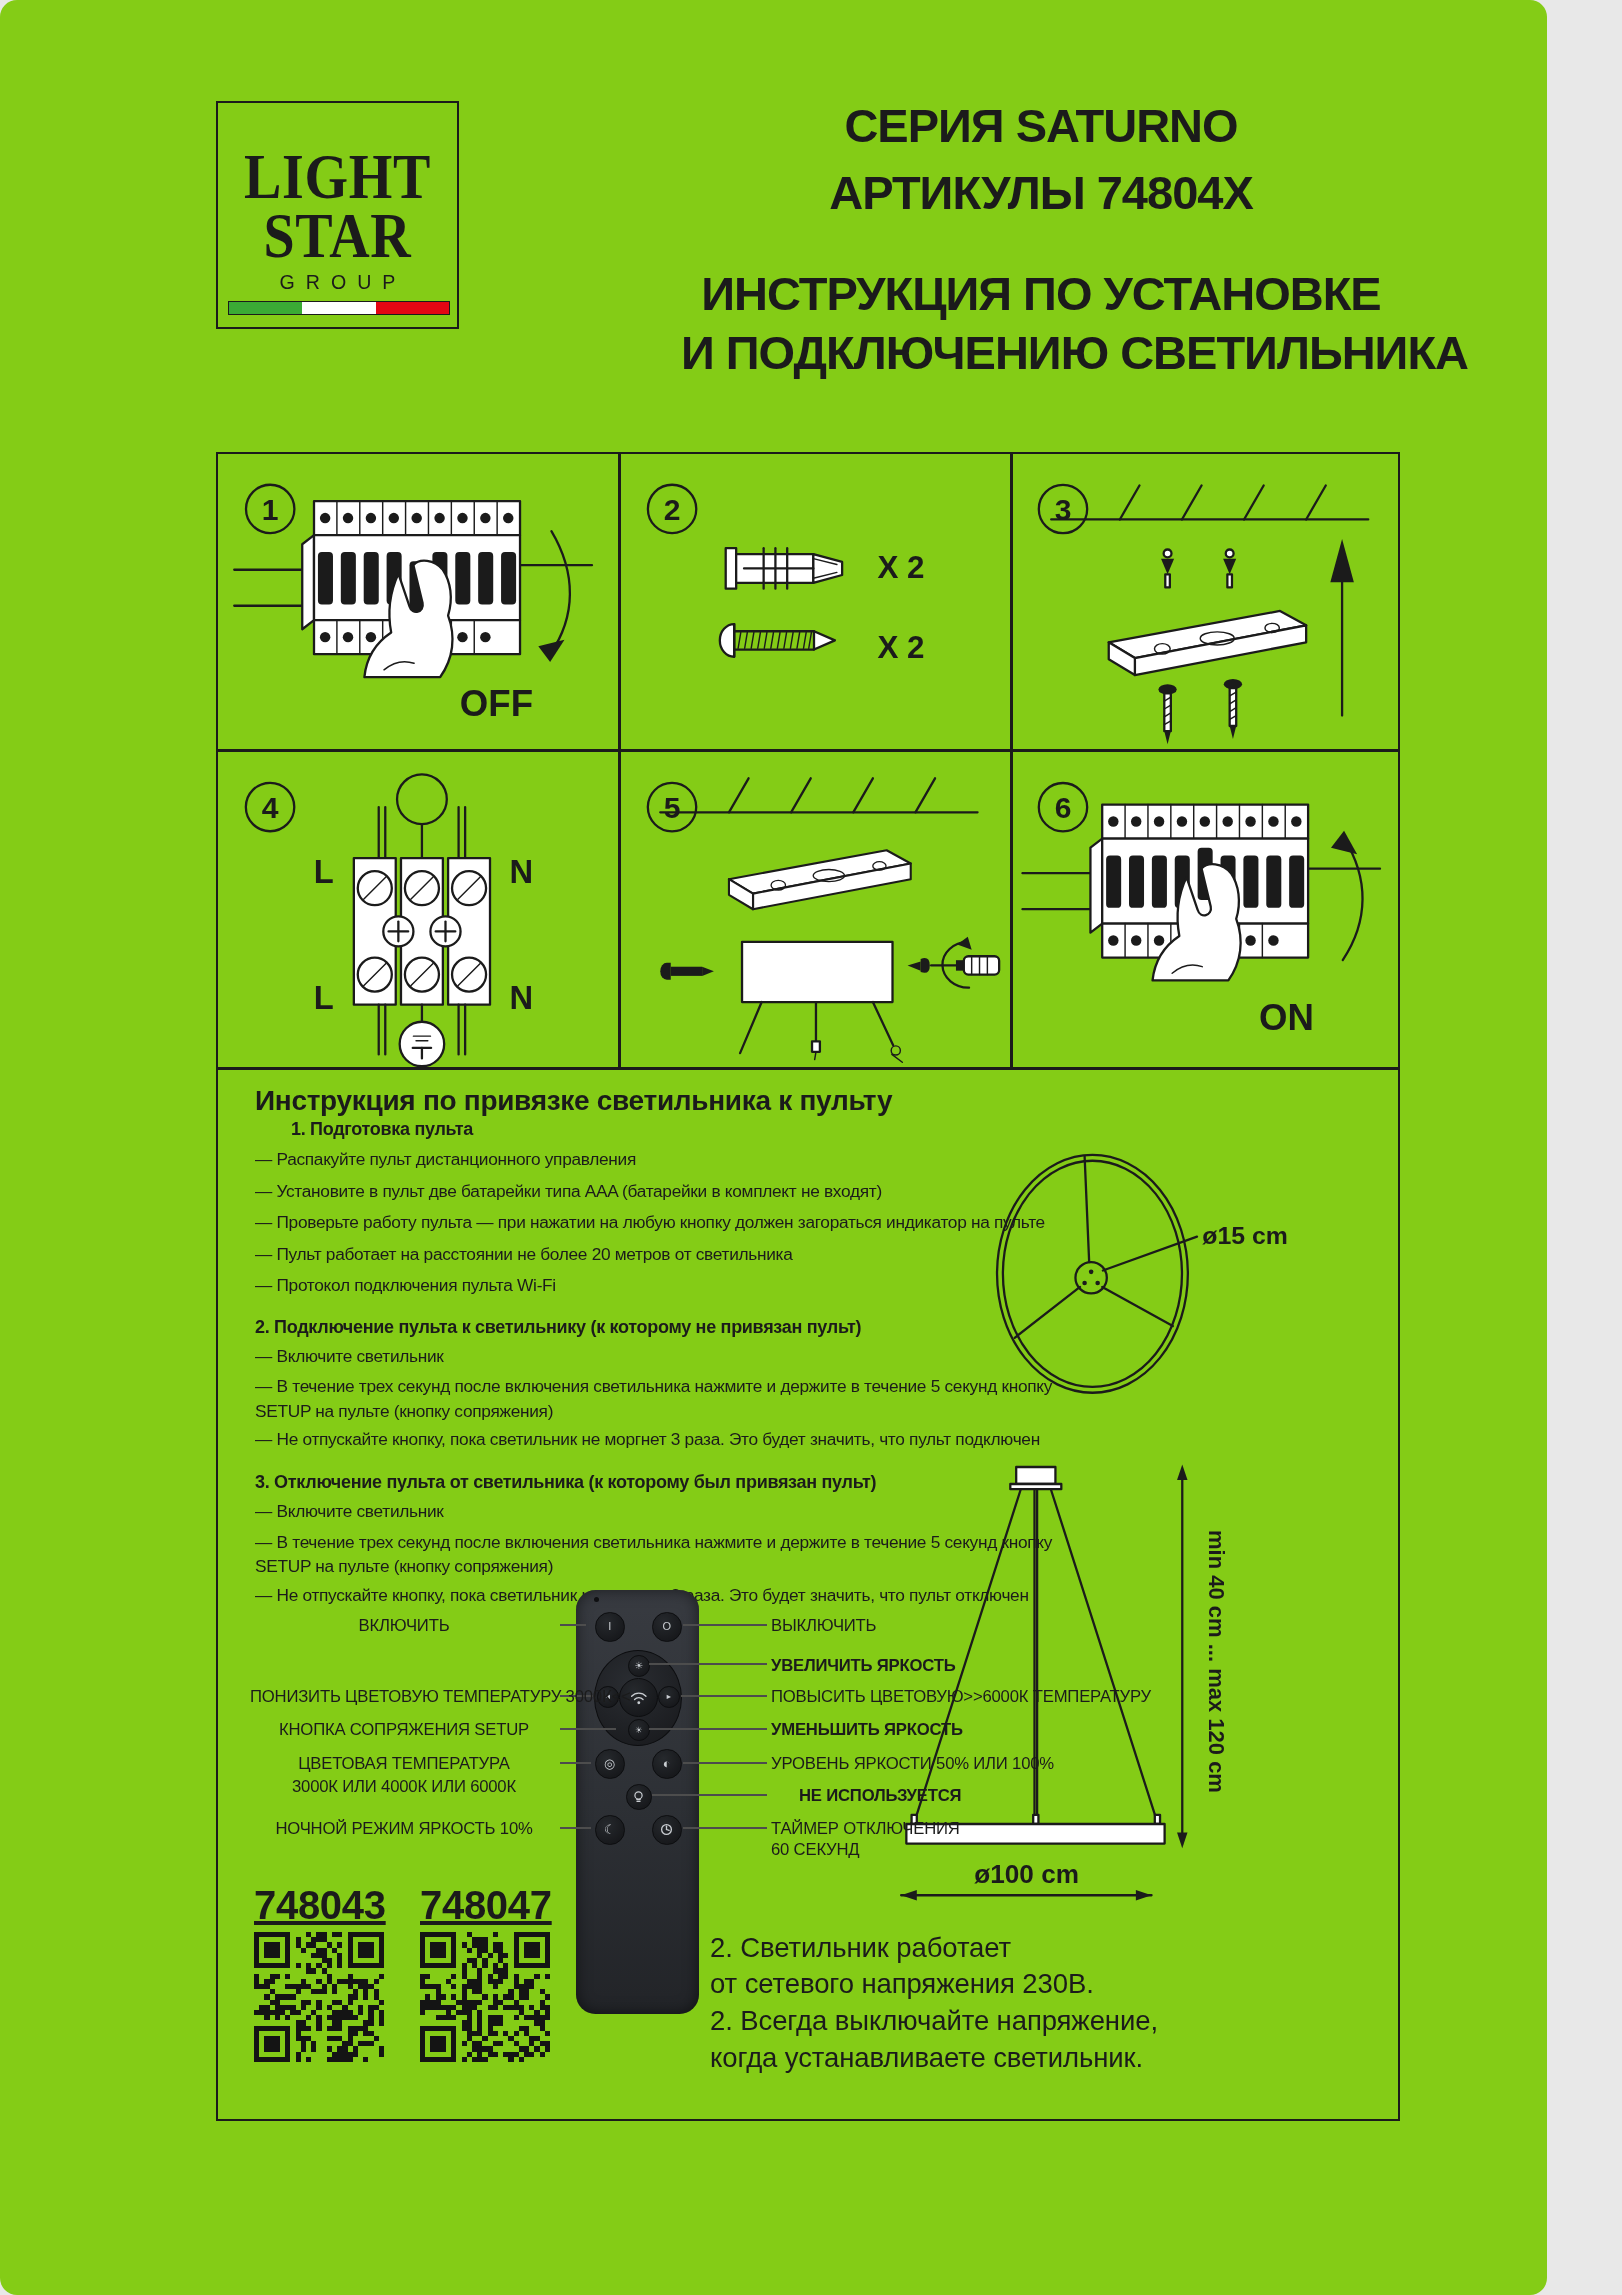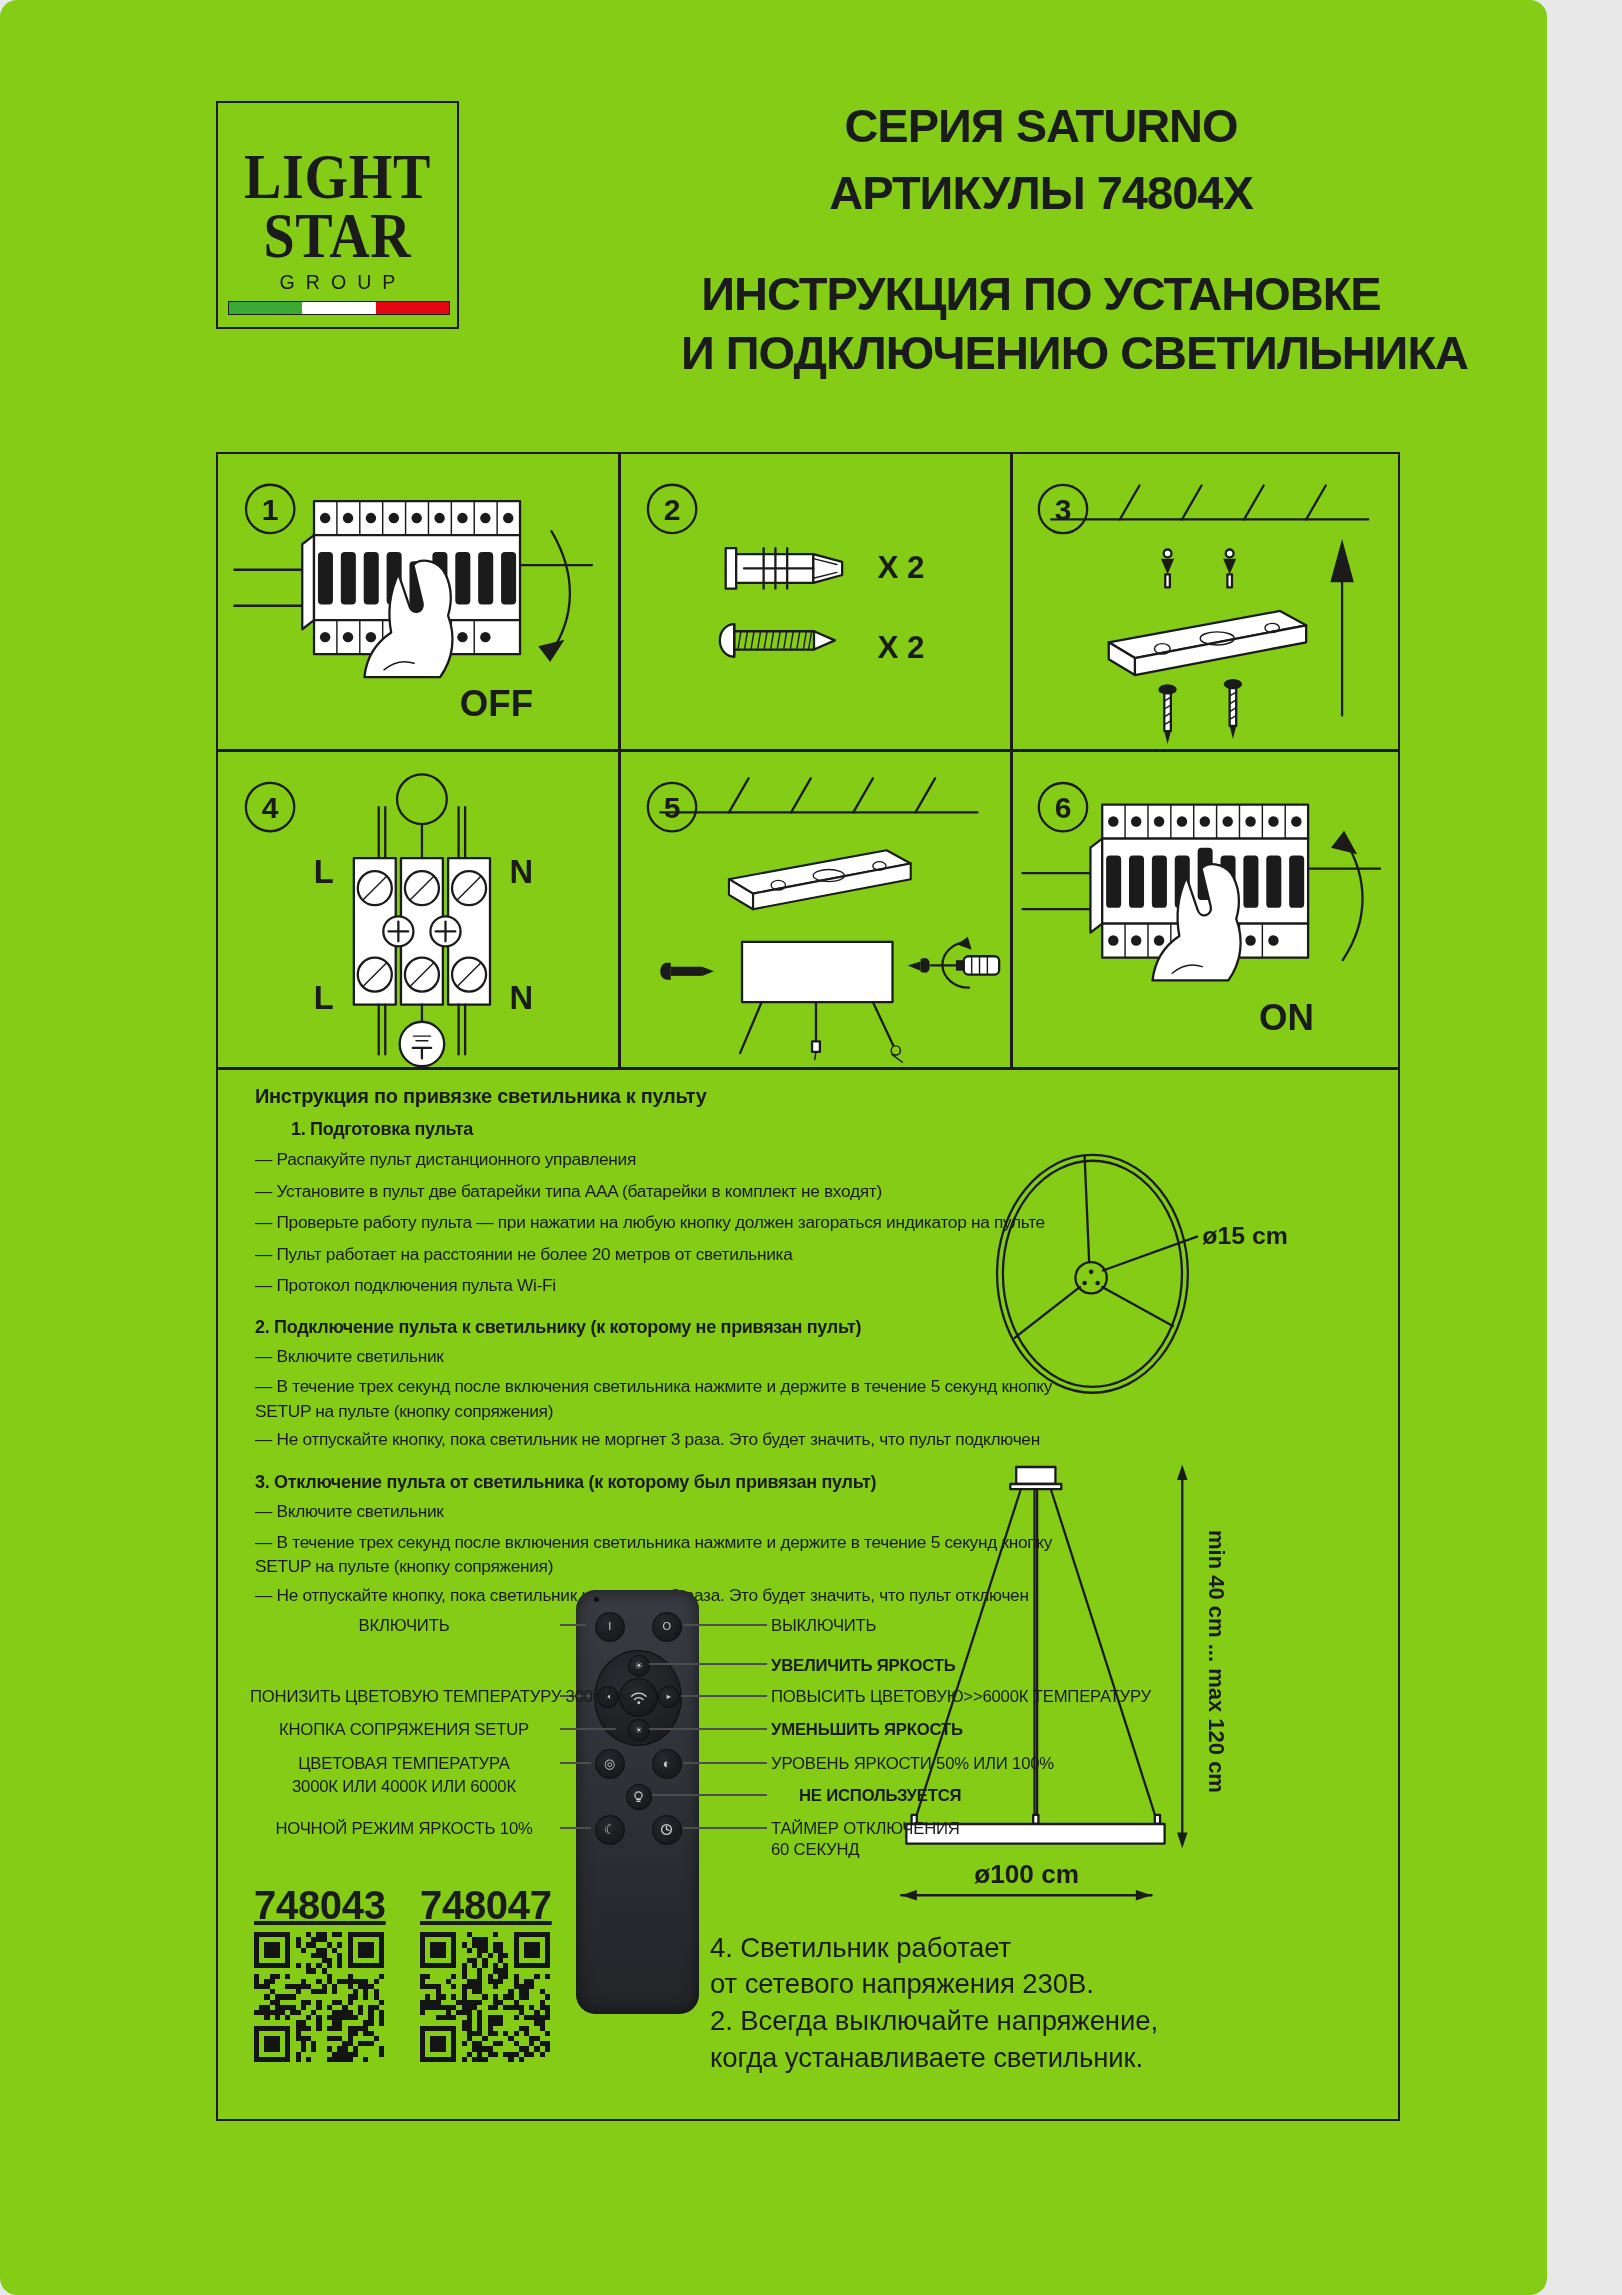--- a/index.html
+++ b/index.html
@@ -5,21 +5,21 @@
   html,body{margin:0;padding:0;background:#e8e8e8;}
   #page{position:relative;width:1547px;height:2295px;background:#84cc16;overflow:hidden;
         font-family:"Liberation Sans",sans-serif;color:#1b1b1b;border-radius:17px;}
   .abs{position:absolute;}
   .t{position:absolute;color:#1b1b1b;letter-spacing:-0.3px;white-space:nowrap;line-height:1.15;}
   .bld{font-weight:700;}
   .rt{text-align:center;}
   .ctr{text-align:center;}
   .f26{font-size:17.3px;}
   .f27{font-size:18px;}
-  .f31{font-size:20px;}
+  .f31{font-size:28px;}
   .f42{font-size:27.5px;letter-spacing:-0.1px;}
   .f54{font-size:40px;text-decoration:underline;}
   .f72{font-size:47px;letter-spacing:-1px;}
   .lab{font-size:16.7px;letter-spacing:-0.2px;}
   .gl{position:absolute;background:#1b1b1b;}
   .box{position:absolute;border:2.6px solid #1b1b1b;box-sizing:border-box;}
   .conn{position:absolute;height:2px;background:#4d4d4d;}
   
   .logoword{position:absolute;width:243px;text-align:center;font-family:"Liberation Serif",serif;
             font-weight:700;transform:scaleY(1.12);}
@@ -1168,20 +1168,20 @@
       <rect x="5" y="24" width="1" height="1"></rect>
       <rect x="6" y="24" width="1" height="1"></rect>
       <rect x="8" y="24" width="1" height="1"></rect>
       <rect x="10" y="24" width="1" height="1"></rect>
       <rect x="11" y="24" width="1" height="1"></rect>
       <rect x="12" y="24" width="1" height="1"></rect>
       <rect x="17" y="24" width="1" height="1"></rect>
       <rect x="19" y="24" width="1" height="1"></rect>
     </svg>
 
-  <div class="t f42" style="left:710px;top:1932px;">4. Светильник работает</div>
+  <div class="t f42" style="left:710px;top:1932px;">2. Светильник работает</div>
   <div class="t f42" style="left:710px;top:1968px;">от сетевого напряжения 230В.</div>
   <div class="t f42" style="left:710px;top:2005px;">2. Всегда выключайте напряжение,</div>
   <div class="t f42" style="left:710px;top:2042px;">когда устанавливаете светильник.</div>
 
 
 </div>
 
 
 </body></html>

